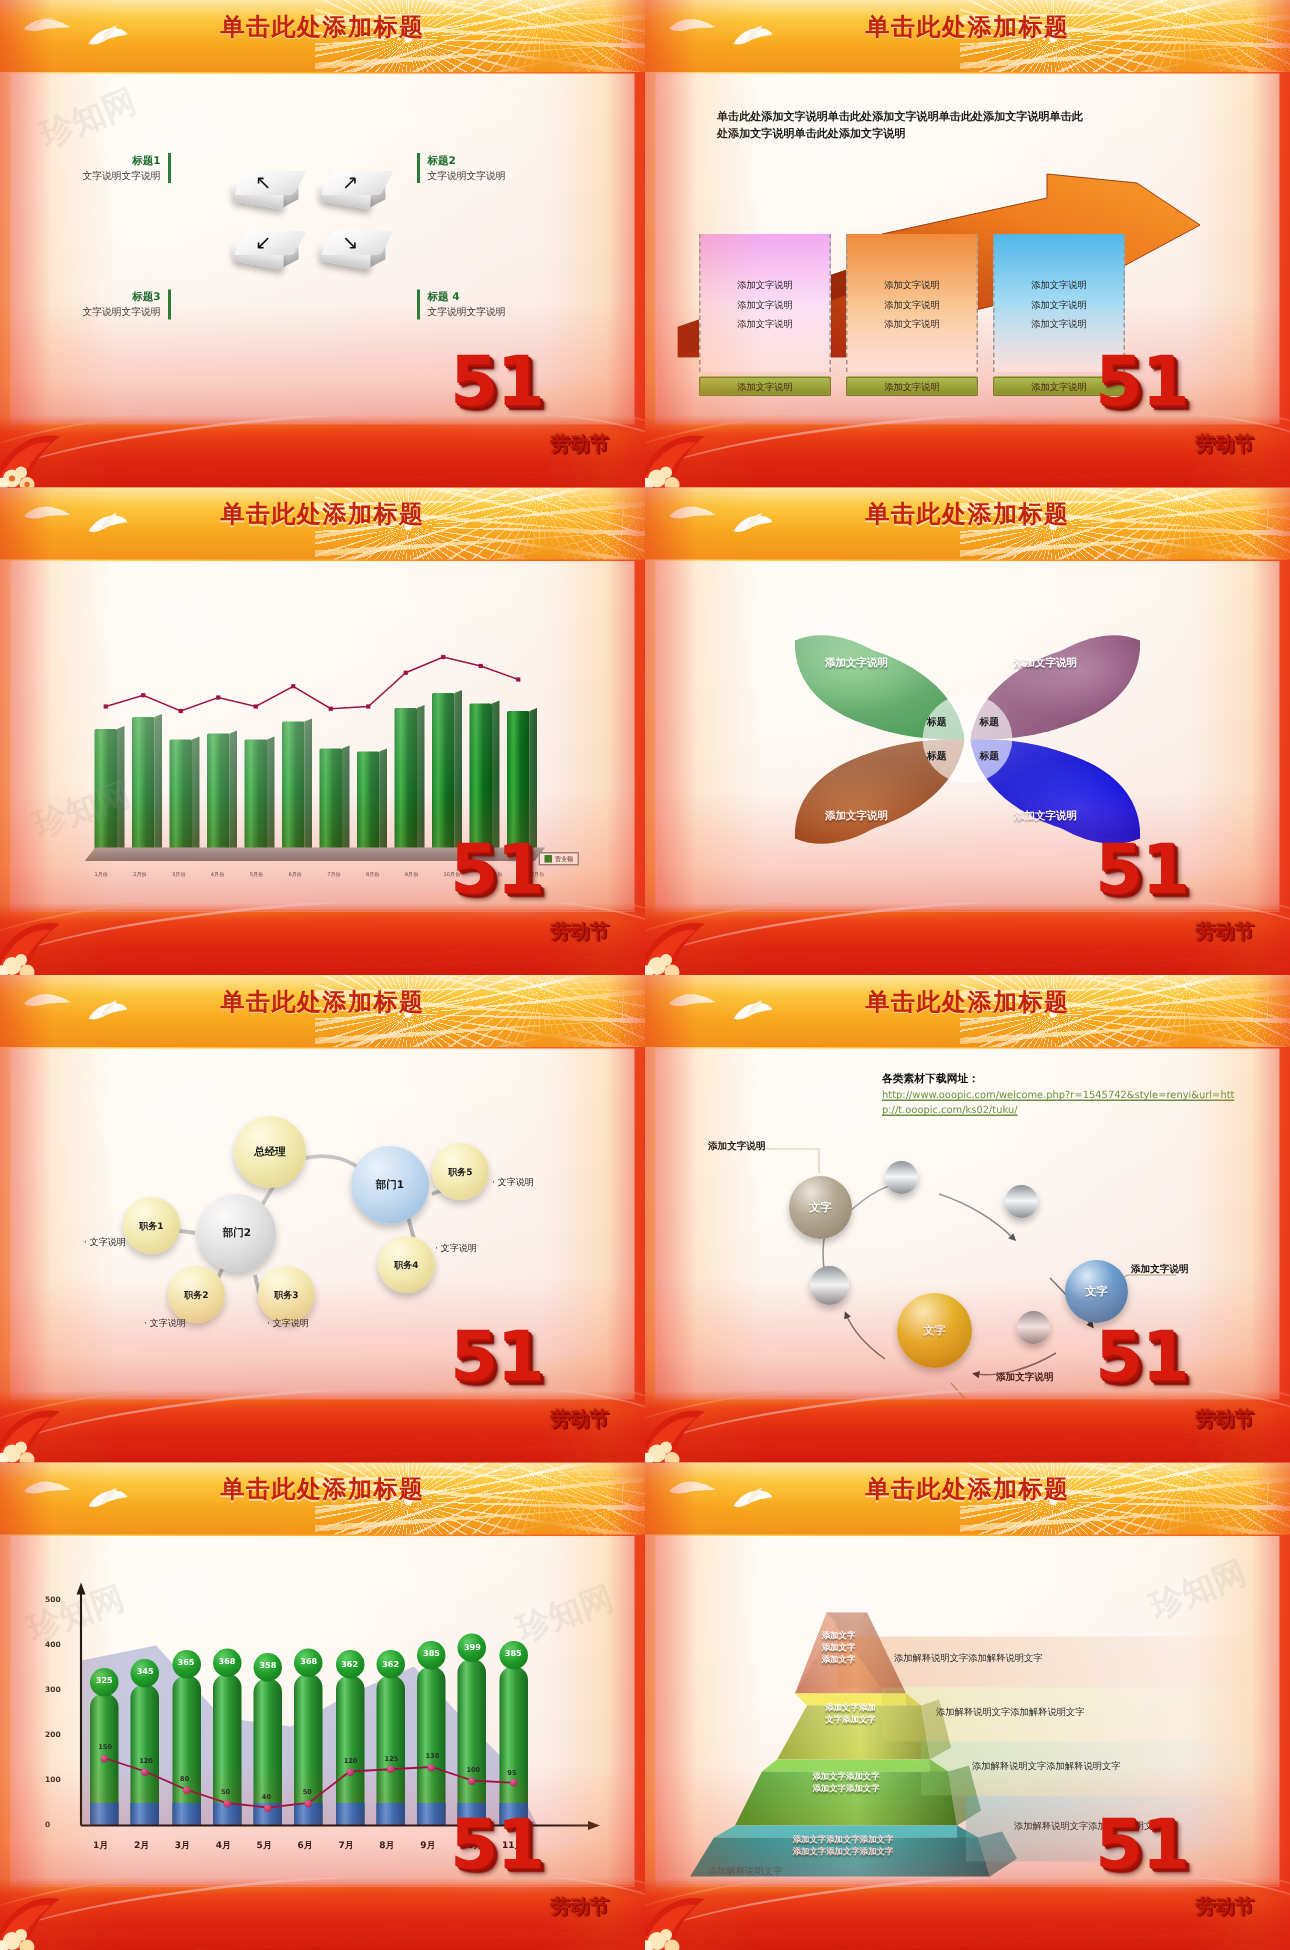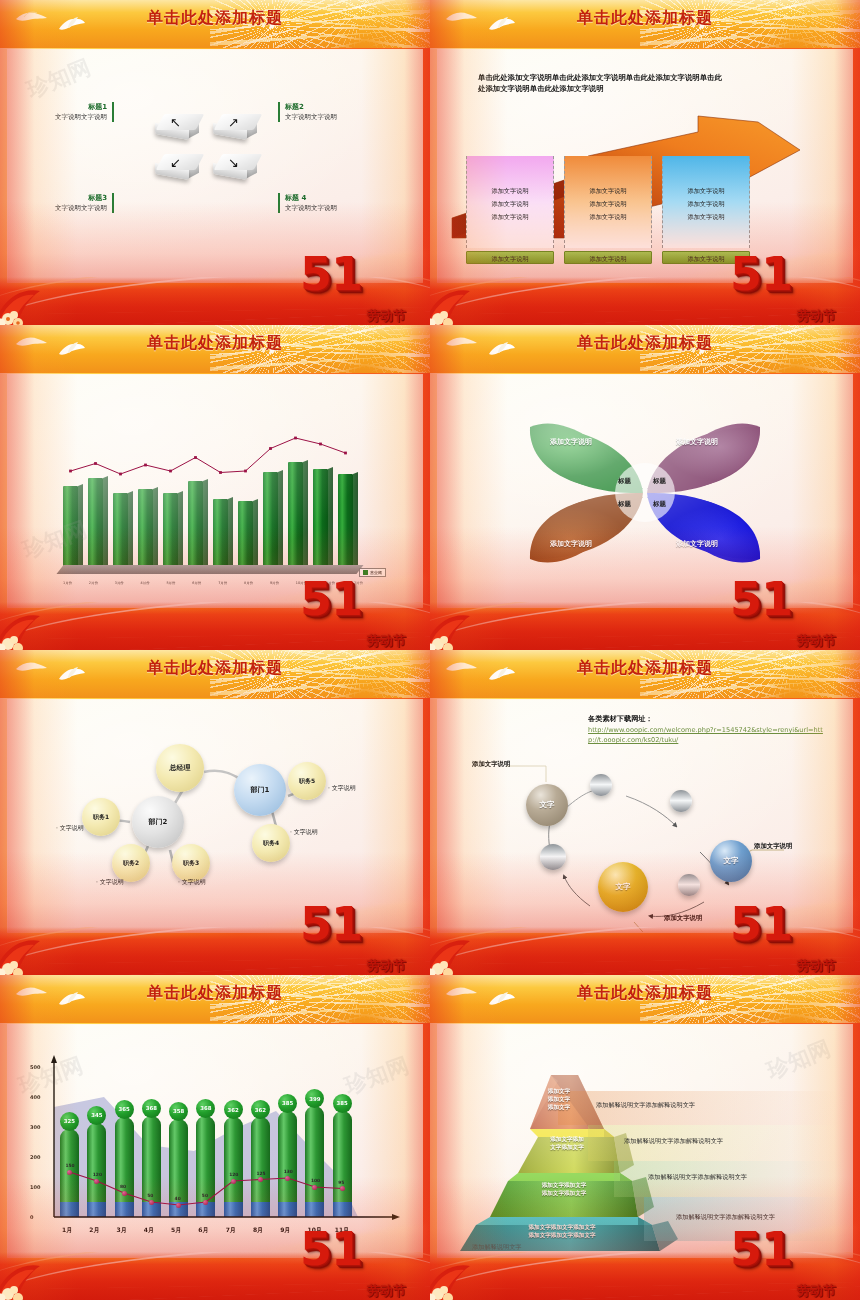--- a/index.html
+++ b/index.html
@@ -88,21 +88,21 @@
     border-top:2px solid rgba(255,255,255,.85);
     border-radius:60% 40% 0 0 / 100% 100% 0 0;
     transform:rotate(-2.5deg);
     opacity:.8;
   }
   .swoosh.s2{ bottom:14px; border-top-color:rgba(255,220,170,.7); transform:rotate(-1deg) scaleX(1.04); }
   .flowers{
     position:absolute; left:-6px; bottom:-2px; width:78px; height:48px; z-index:6;
   }
   .logo51{
-    position:absolute; right:22px; bottom:2px; z-index:7; width:108px; height:72px;
+    position:absolute; right:22px; bottom:22px; z-index:7; width:108px; height:72px;
   }
   .logo51 .num{
     font-size:46px; font-weight:bold; color:#d61a0c; line-height:1;
     font-family:"DejaVu Sans","Liberation Sans",sans-serif;
     text-shadow: 1px 1px 0 #b01208, 2px 2px 0 #9c0f06, 3px 3px 1px #8a0c05,
                  4px 4px 3px rgba(60,0,0,.45);
     letter-spacing:-1px;
   }
   .logo51 .cn{
     position:absolute; right:2px; bottom:-2px;

